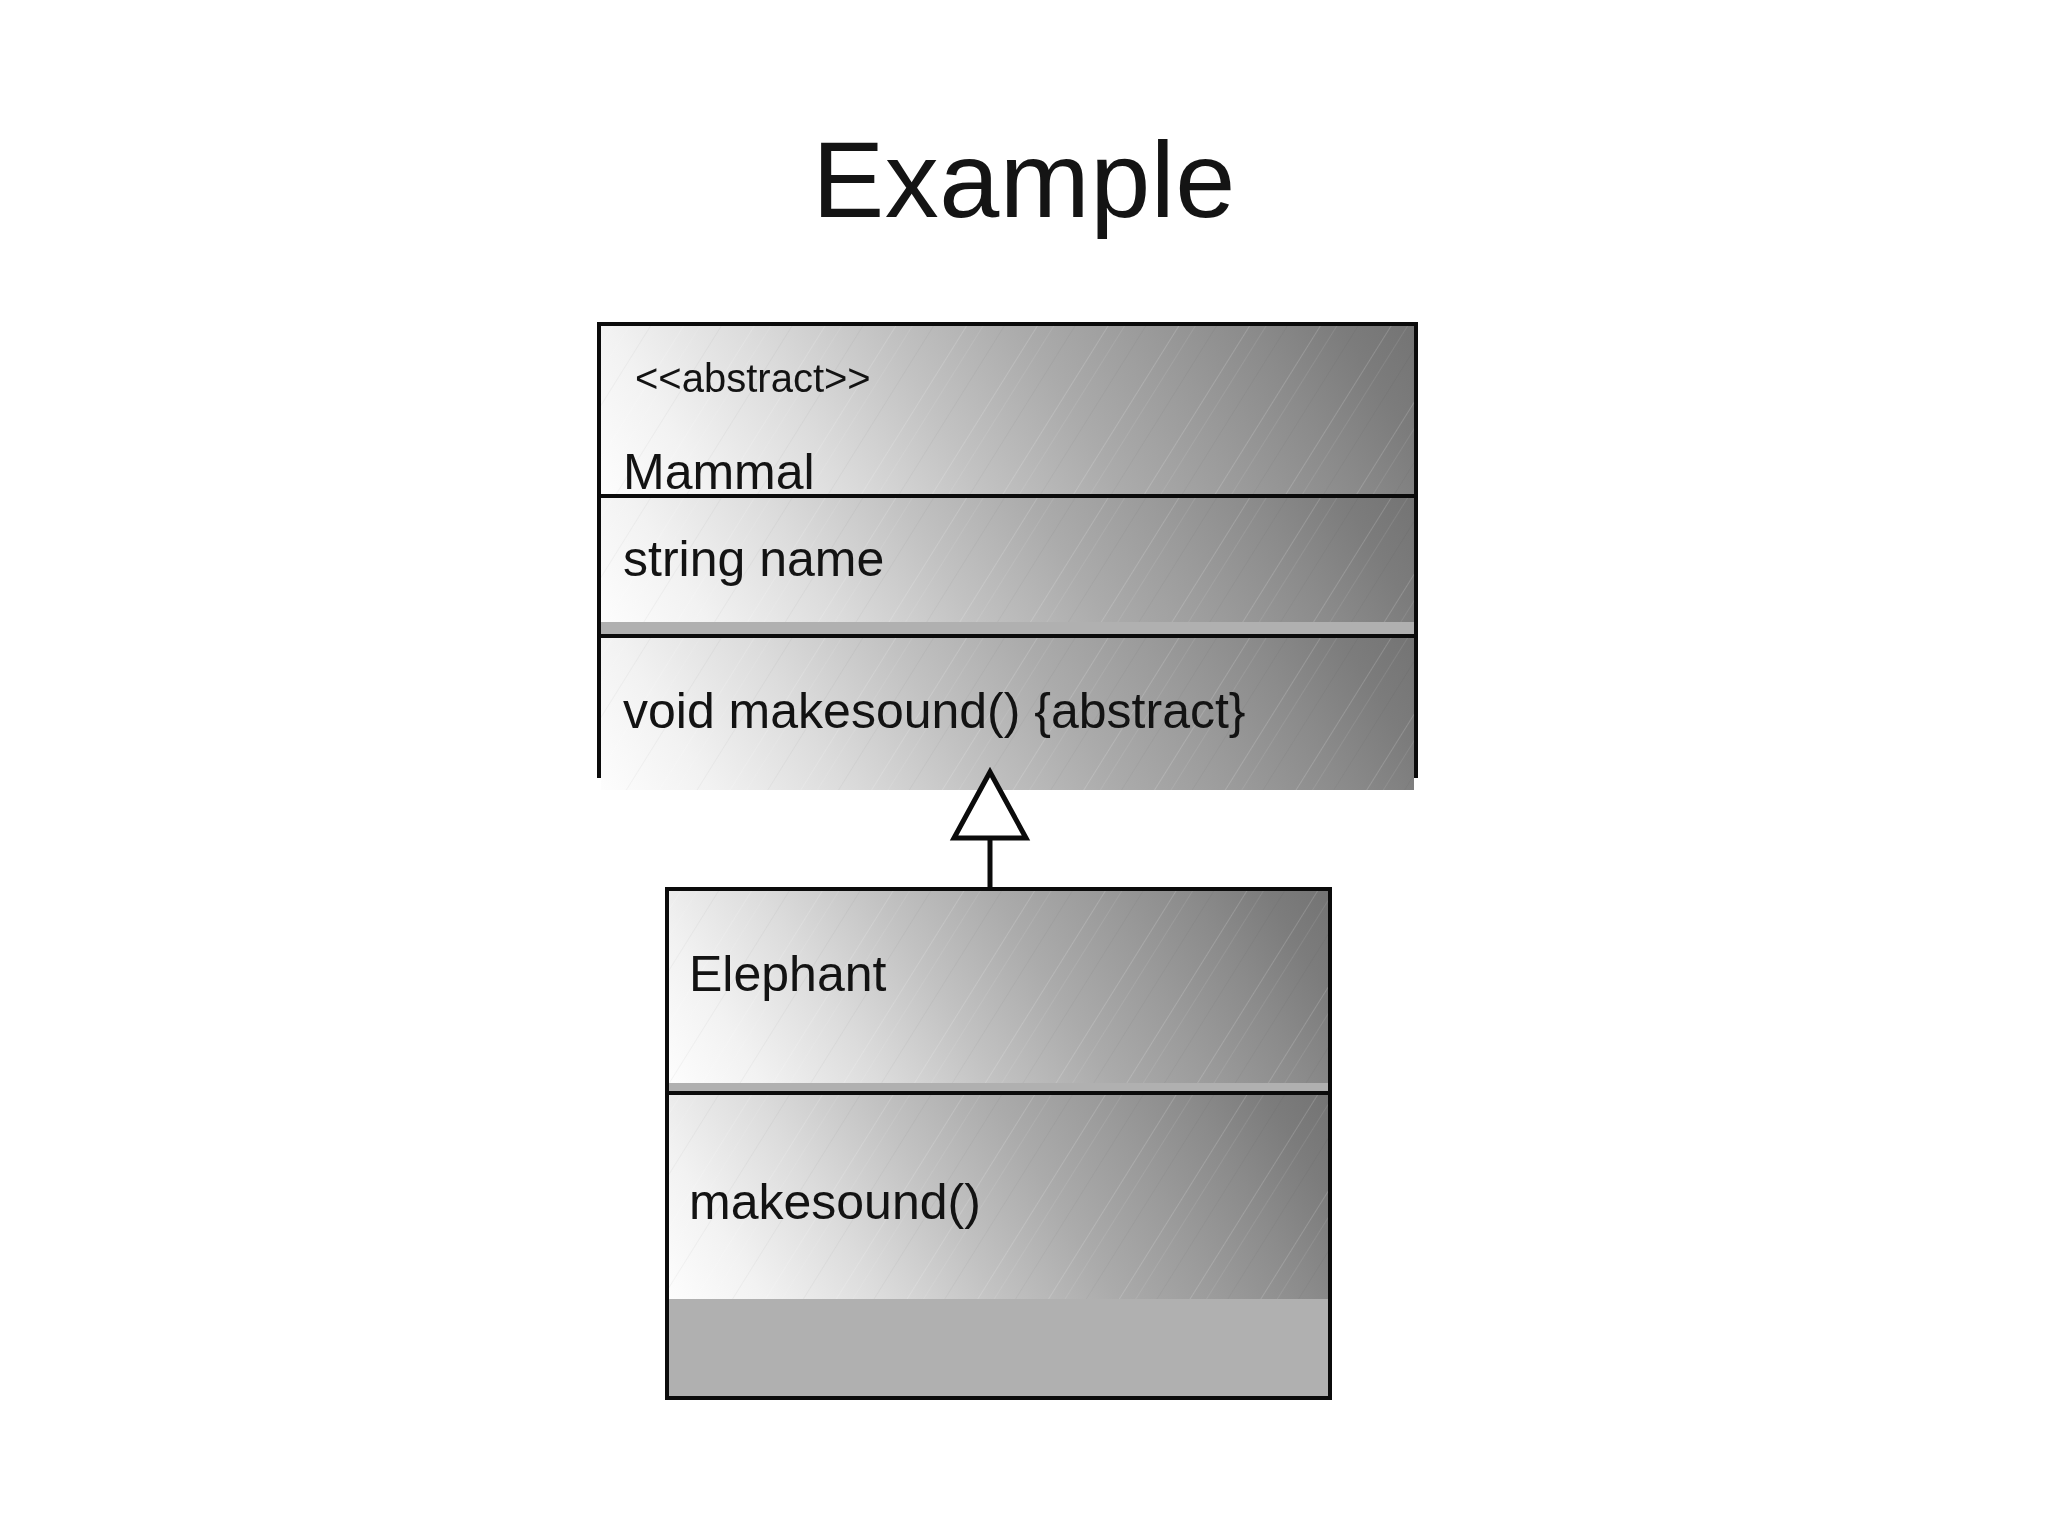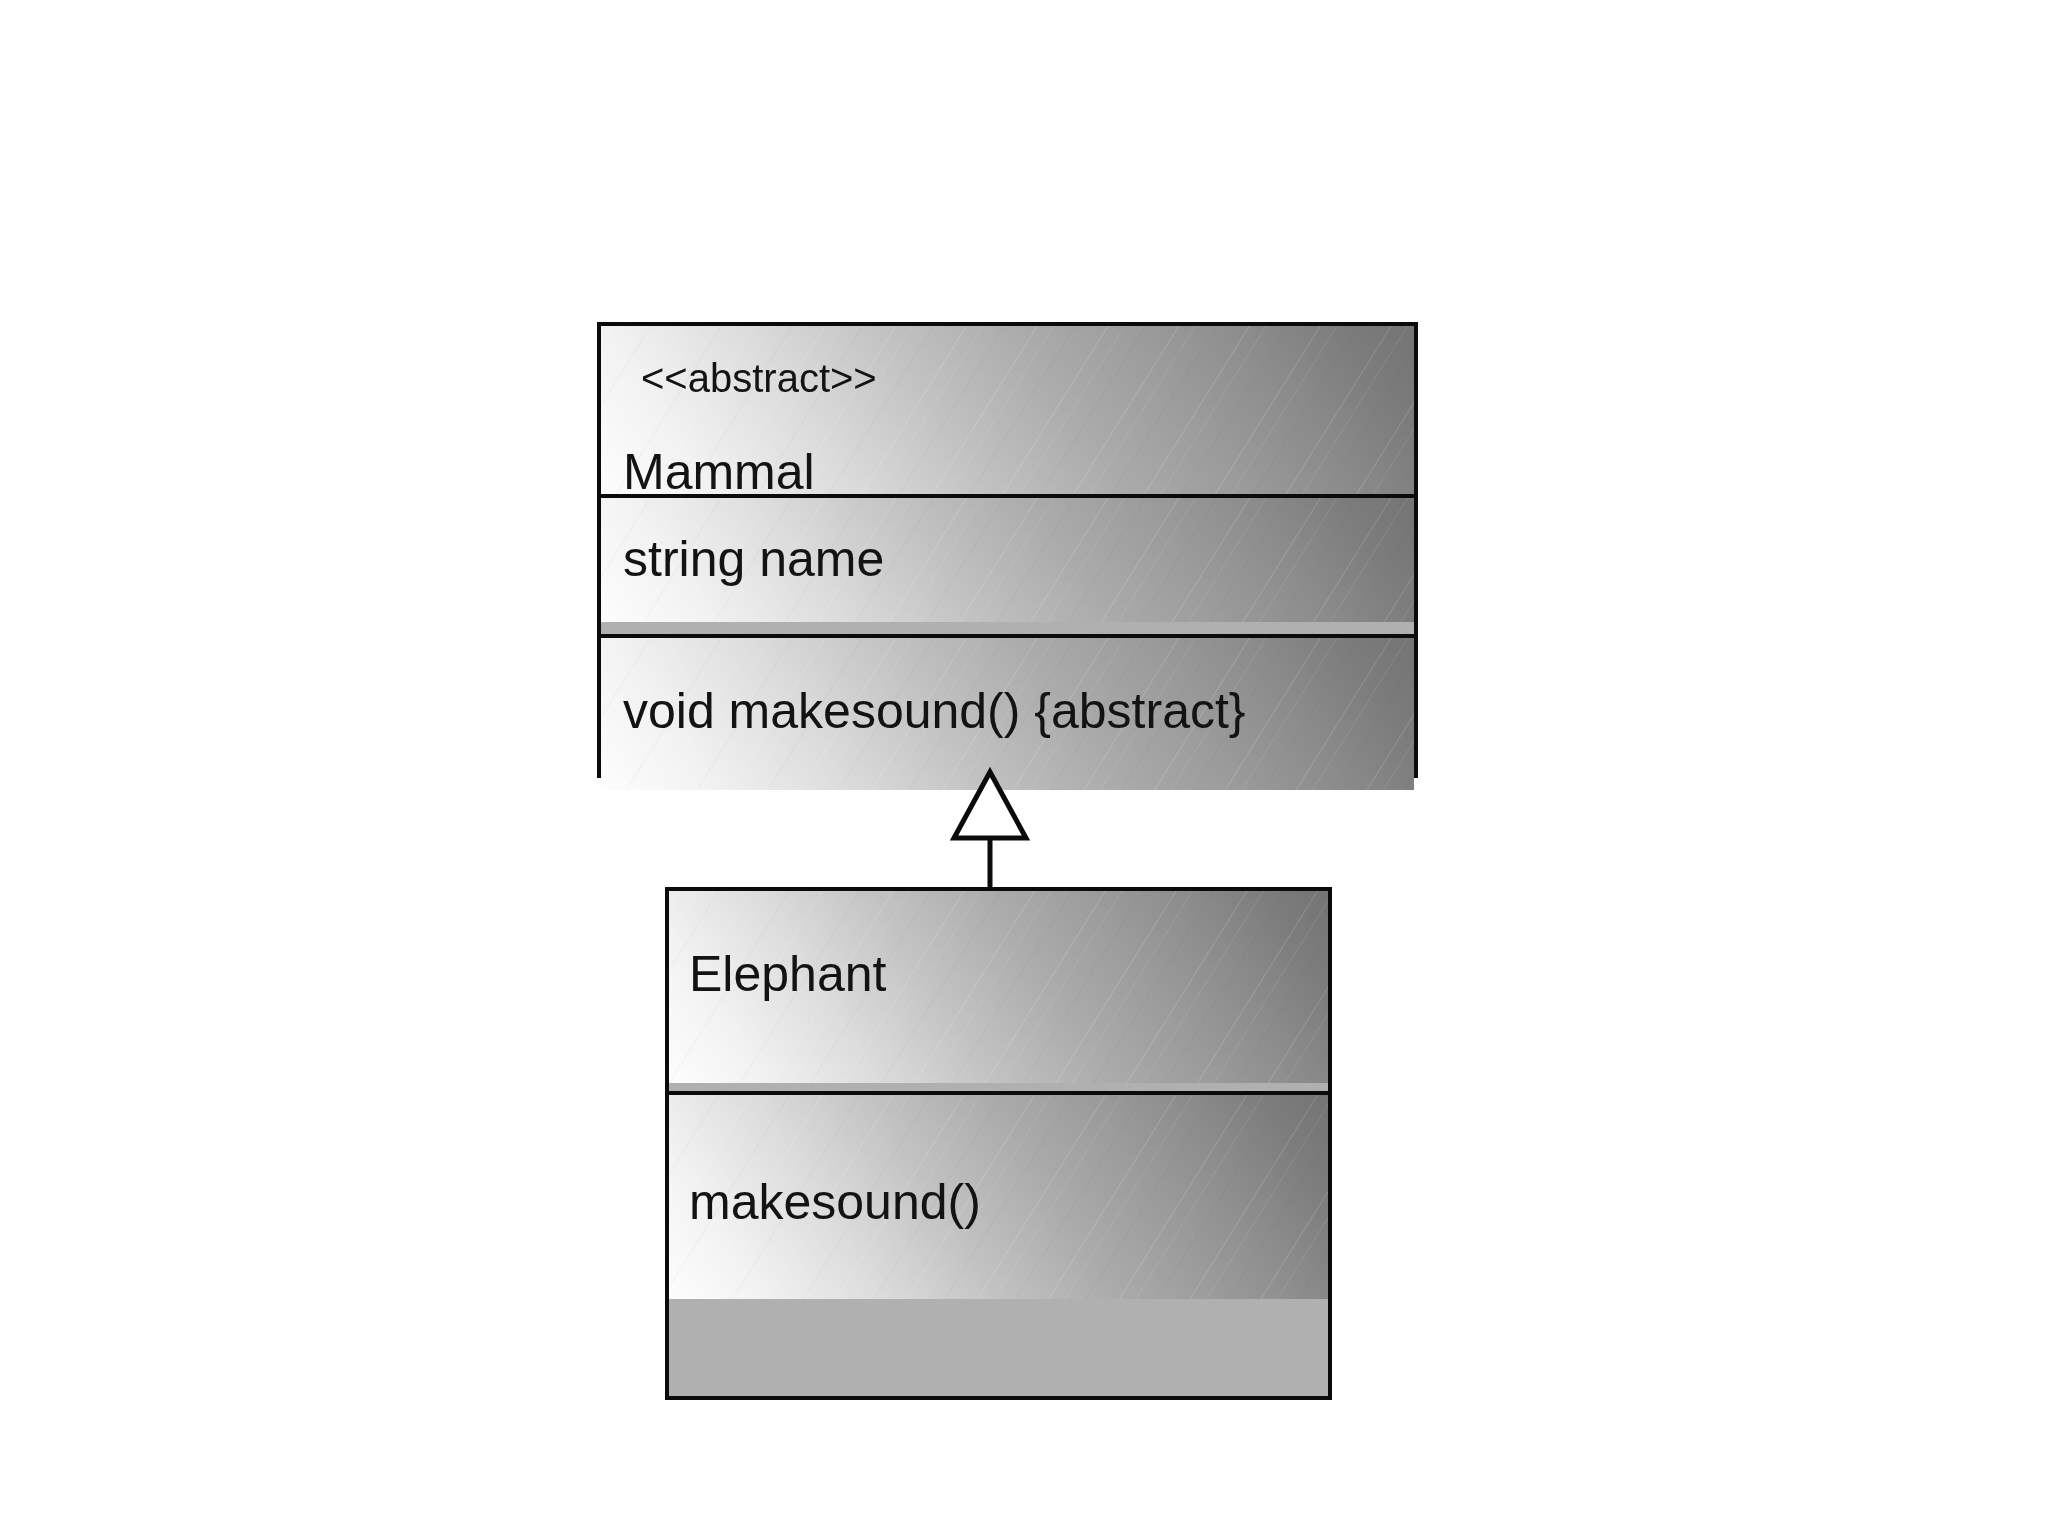--- a/index.html
+++ b/index.html
@@ -94,21 +94,21 @@
     left: 597px;
     top: 322px;
     width: 821px;
     height: 456px;
   }
   #mammal-header       { height: 168px; }
   #mammal-attributes   { height: 128px; padding-left: 37px; }
   #mammal-operations   { height: 156px; margin-top: 12px; }
 
   #mammal-stereotype {
-    left: 40px;
+    left: 34px;
     top: 32px;
     font-size: 40px;
   }
   #mammal-name {
     left: 22px;
     top: 86px;
     font-size: 50px;
     margin-top: 35px;
   }
   #mammal-attr-0 {
@@ -162,20 +162,21 @@
     width: 110px;
     height: 124px;
     overflow: visible;
   }
 </style>
 </head>
 <body>
 
 <div class="slide">
 
+  <div class="slide-title">Example</div>
 
   <div class="uml-class" id="mammal-class">
 
     <div class="uml-compartment" id="mammal-header">
       <span class="uml-text" id="mammal-stereotype">&lt;&lt;abstract&gt;&gt;</span>
       <span class="uml-text" id="mammal-name">Mammal</span>
     </div>
 
     <div class="uml-compartment" id="mammal-attributes">
       <span class="uml-text" id="mammal-attr-0">string name</span>

